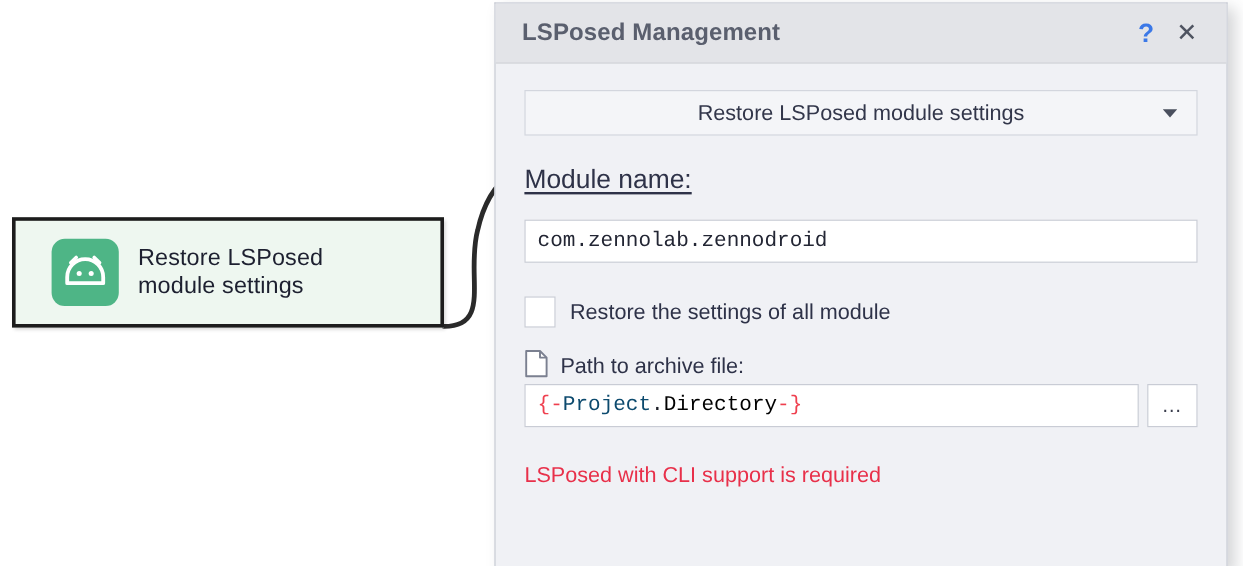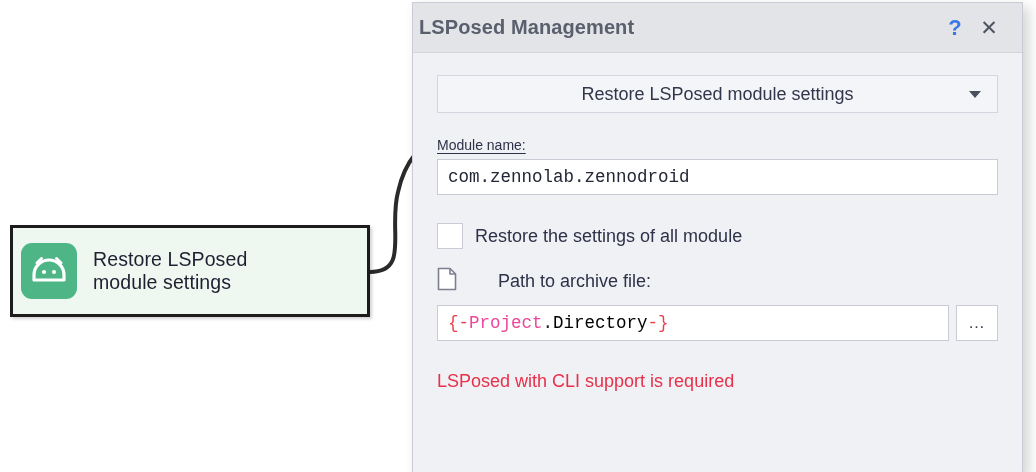--- a/index.html
+++ b/index.html
@@ -34,23 +34,22 @@
     position: absolute;
     left: 10px;
     top: 181px;
     width: 360px;
     height: 92px;
     box-sizing: border-box;
     background: #eef7f0;
     border: 3px solid #1c1c1c;
     display: flex;
     align-items: center;
-    padding-left: 8px;
+    padding-left: 30px;
     box-shadow: 2px 2px 3px rgba(0,0,0,0.18);
-    margin-top: 44px;
   }
   #node-icon {
     width: 56px;
     height: 56px;
     border-radius: 11px;
     background: #4eb586;
     flex: 0 0 auto;
     display: flex;
     align-items: center;
     justify-content: center;
@@ -76,21 +75,21 @@
     border: 1px solid #c9ccd4;
     border-bottom: none;
     box-shadow: 6px 5px 12px rgba(60,62,75,0.22);
   }
   #titlebar {
     height: 50px;
     background: #e3e4e8;
     border-bottom: 1px solid #d2d4da;
     display: flex;
     align-items: center;
-    padding: 0 16px 0 6px;
+    padding: 0 16px 0 22px;
     box-sizing: border-box;
   }
   #dialog-title {
     font-size: 20px;
     font-weight: bold;
     color: #5a5f6e;
     flex: 1 1 auto;
     letter-spacing: 0.1px;
   }
   .titlebar-btn {
@@ -130,24 +129,24 @@
     right: 16px;
     top: 50%;
     margin-top: -3px;
     width: 0; height: 0;
     border-left: 6px solid transparent;
     border-right: 6px solid transparent;
     border-top: 7px solid #4a4f5e;
   }
 
   .field-label {
-    font-size: 14px;
+    font-size: 22px;
     color: #2e3burst;
     color: #2e3248;
-    margin-bottom: 6px;
+    margin-bottom: 20px;
   }
   .underlined { text-decoration: underline; text-underline-offset: 3px; }
 
   .text-input {
     height: 36px;
     background: #ffffff;
     border: 1px solid #c9ccd5;
     display: flex;
     align-items: center;
     padding: 0 10px;
@@ -174,22 +173,20 @@
   #checkbox-label {
     margin-left: 12px;
     font-size: 18px;
     color: #2e3248;
   }
 
   
   #path-label-row {
     display: flex;
     align-items: center;
-    margin-bottom: 10px;
-    gap: 31px;
   }
   #path-label-text {
     margin-left: 10px;
     font-size: 18px;
     color: #2e3248;
   }
 
   
   #path-row { display: flex; align-items: stretch; }
   #path-input {
@@ -210,21 +207,21 @@
   }
 
   #error-message {
     margin-top: 30px;
     font-size: 18px;
     color: #e8304a;
   }
 
   .tok-brace { color: #ef3f4e; }
   .tok-dash  { color: #ef3f4e; }
-  .tok-proj  { color: #ec4899; }
+  .tok-proj  { color: #0c4a6e; }
   .tok-dot   { color: #1b1d26; }
   .tok-dir   { color: #000000; }
 </style>
 </head>
 <body>
 
 <div id="canvas">
 
   <svg id="connector" viewBox="0 0 110 190">
     <path d="M30 172 C 70 172, 48 130, 58 92 C 66 56, 84 42, 104 38" fill="none" stroke="#2a2a2a" stroke-width="4" stroke-linecap="round"></path>

